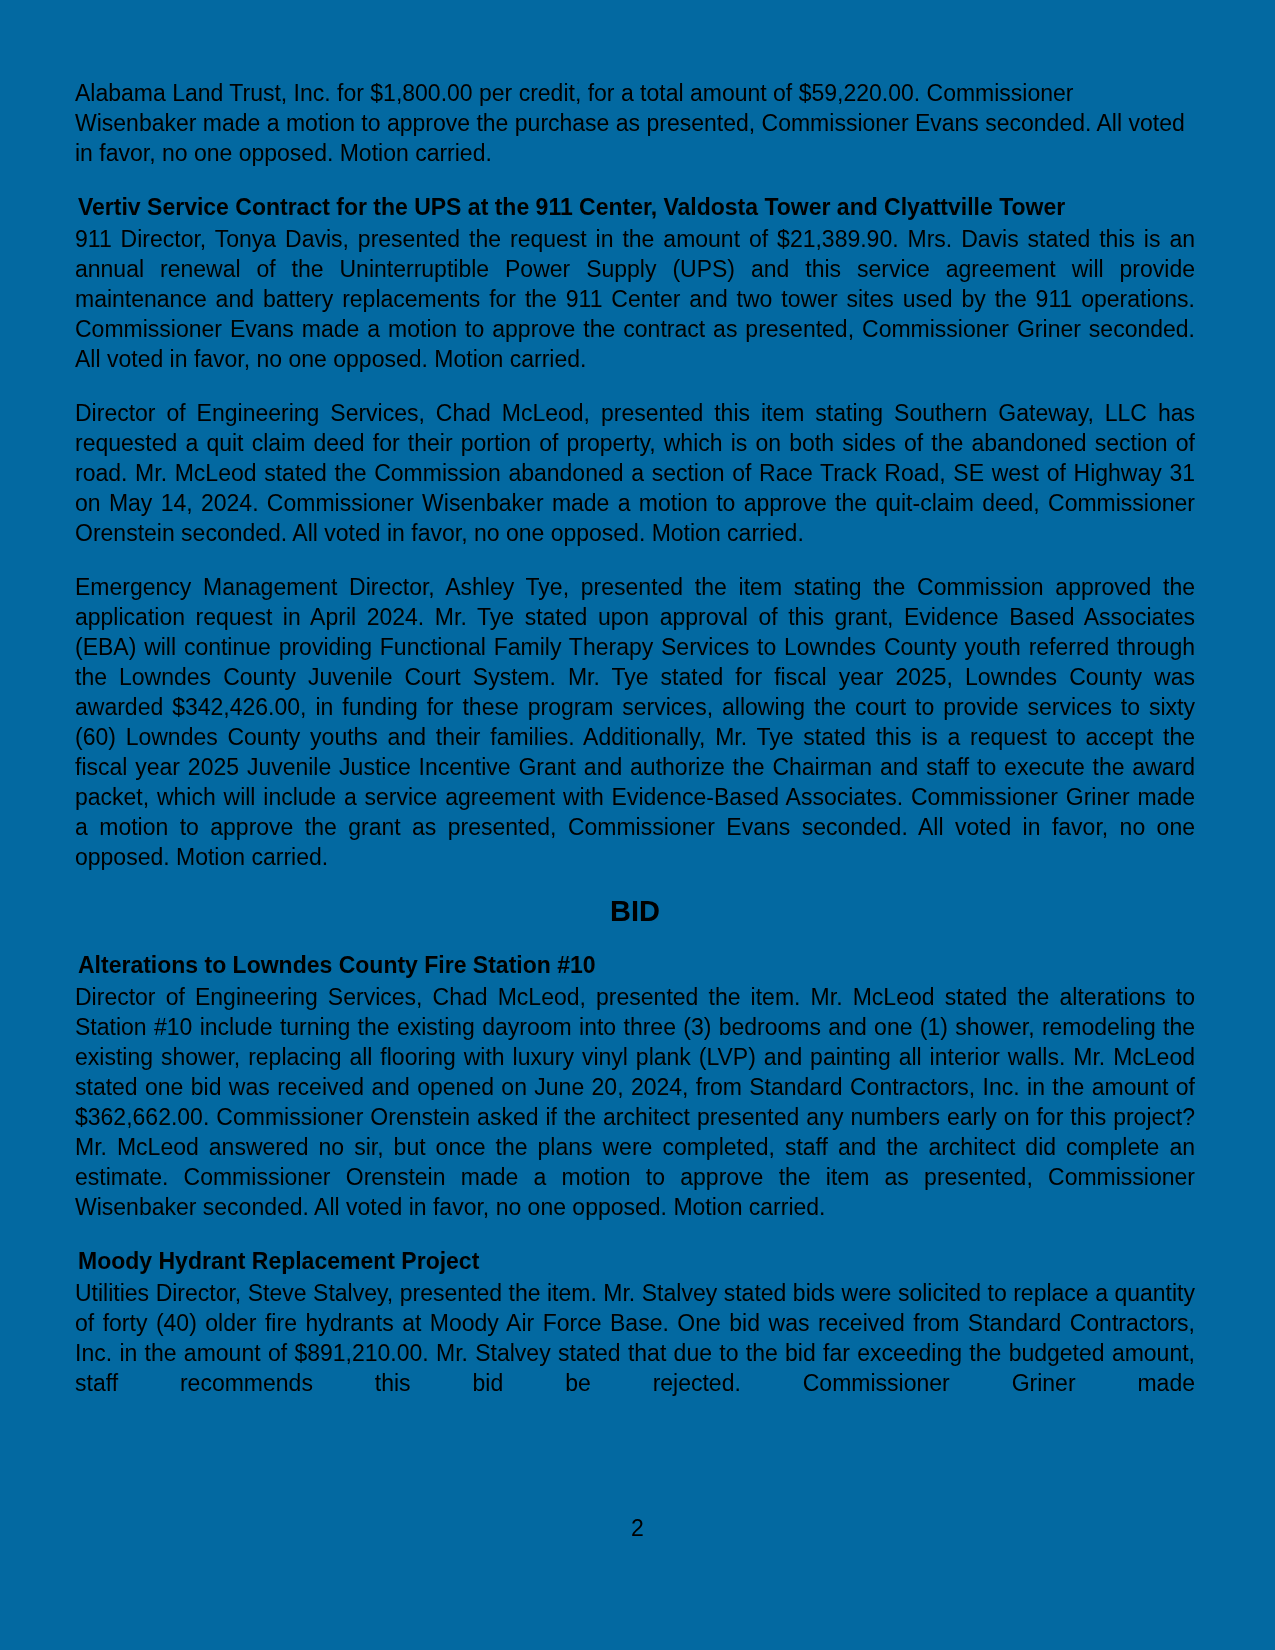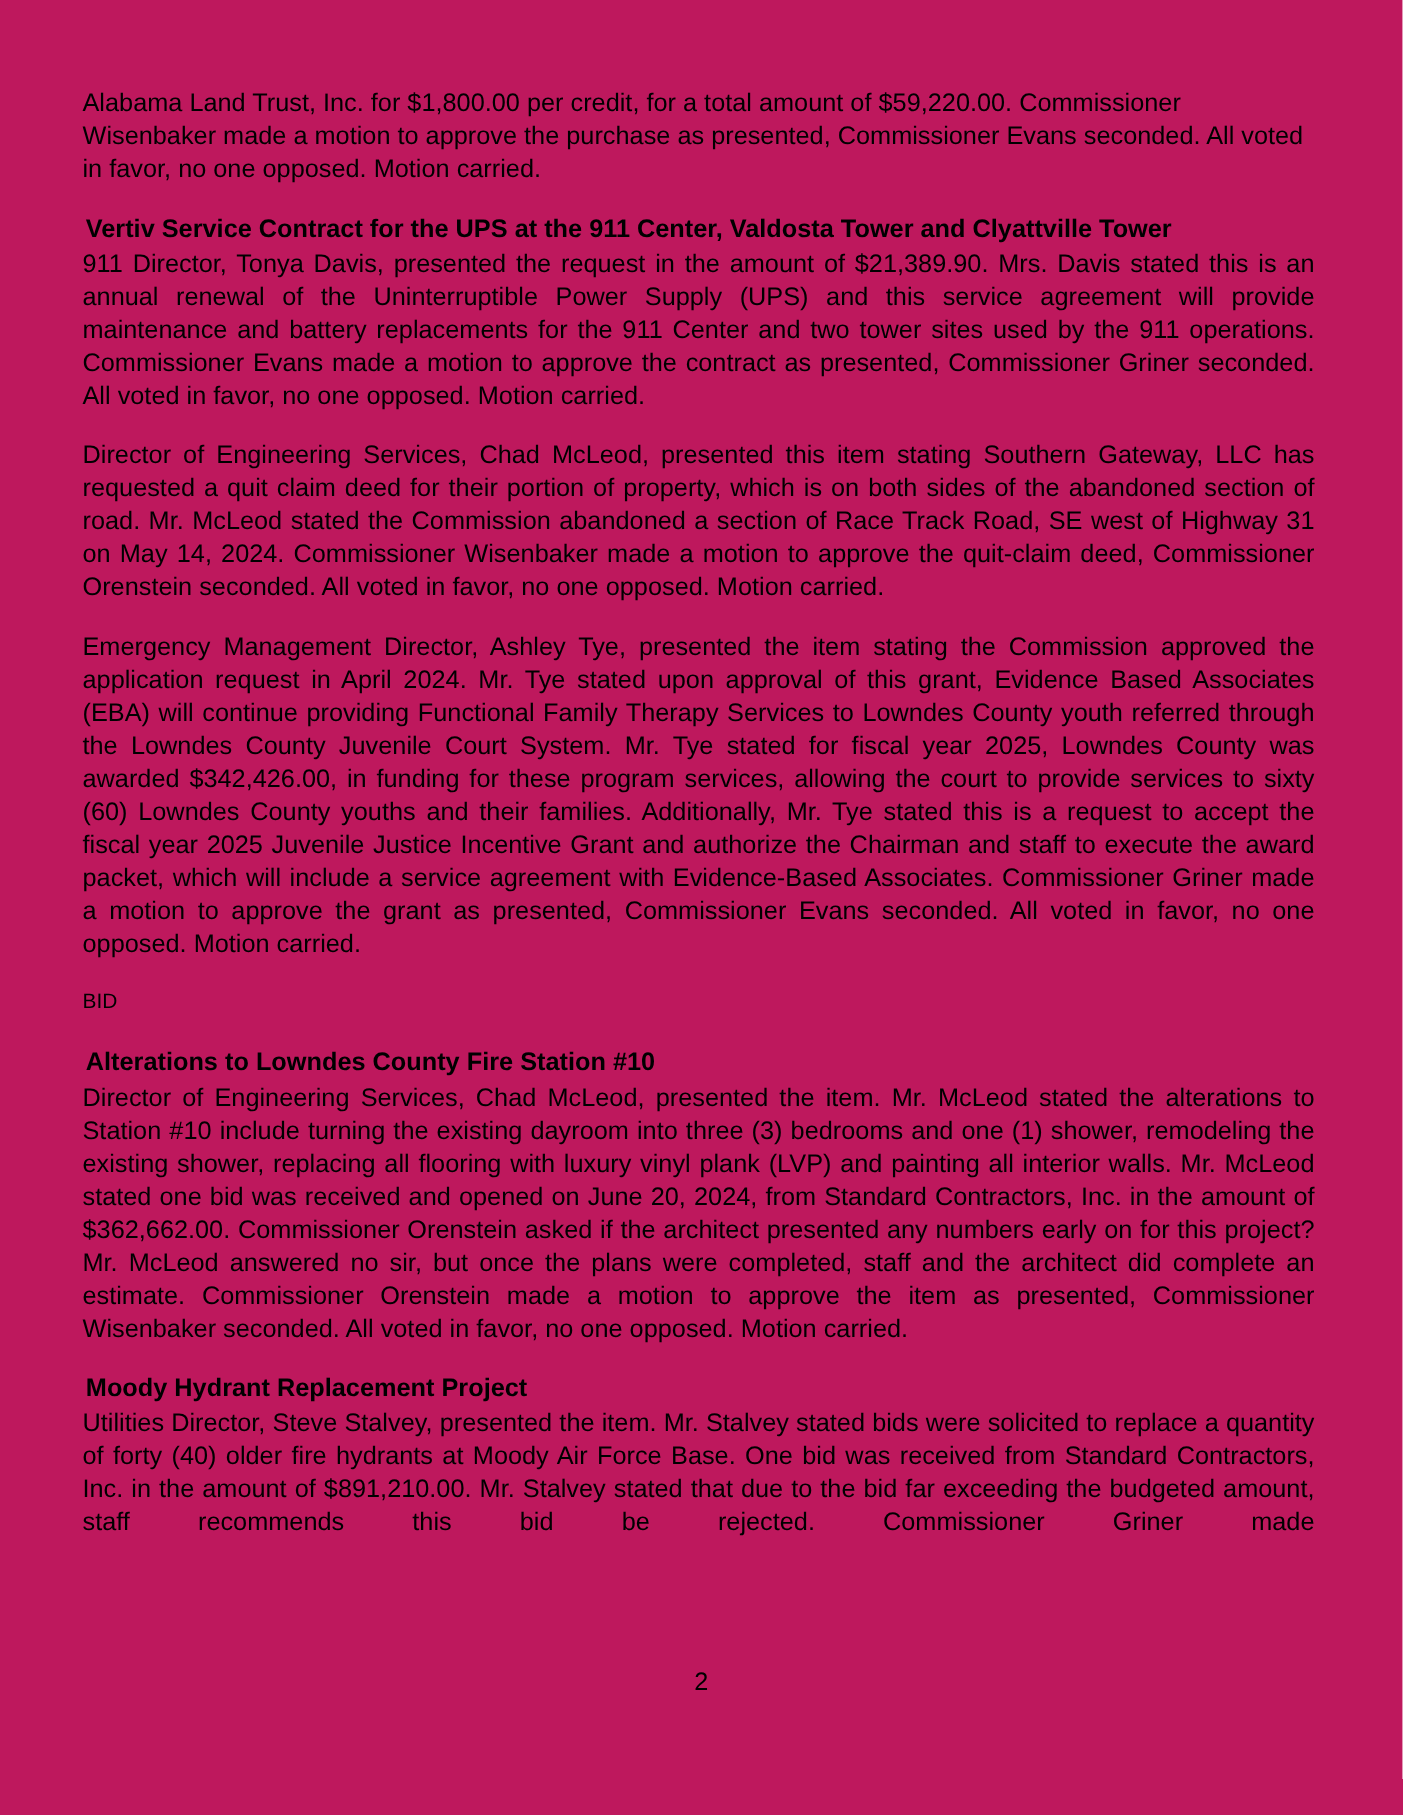--- a/index.html
+++ b/index.html
@@ -4,21 +4,21 @@
 <style>
   html, body {
     margin: 0;
     padding: 0;
     background: #ffffff;
   }
   .page {
     position: relative;
     width: 1275px;
     height: 1650px;
-    background: #be185d;
+    background: #0369a1;
     box-sizing: border-box;
     padding: 78px 80px 0 75px;
     font-family: "Liberation Sans", "DejaVu Sans", sans-serif;
     font-size: 23px;
     line-height: 30px;
     color: #000000;
     overflow: hidden;
   }
   .para {
     margin: 0 0 24px 0;
@@ -35,25 +35,25 @@
     margin: 0;
   }
   h2.section-heading {
     font-size: 23px;
     line-height: 30px;
     font-weight: bold;
     margin: 0 0 2px 3px;
     text-align: left;
   }
   h2.category-heading {
-    font-size: 19px;
+    font-size: 29px;
     line-height: 30px;
-    font-weight: normal;
+    font-weight: bold;
     margin: 0 0 24px 0;
-    text-align: left;
+    text-align: center;
   }
   .page-number {
     position: absolute;
     top: 1513px;
     left: 0;
     width: 100%;
     text-align: center;
     font-size: 23px;
     line-height: 30px;
   }

